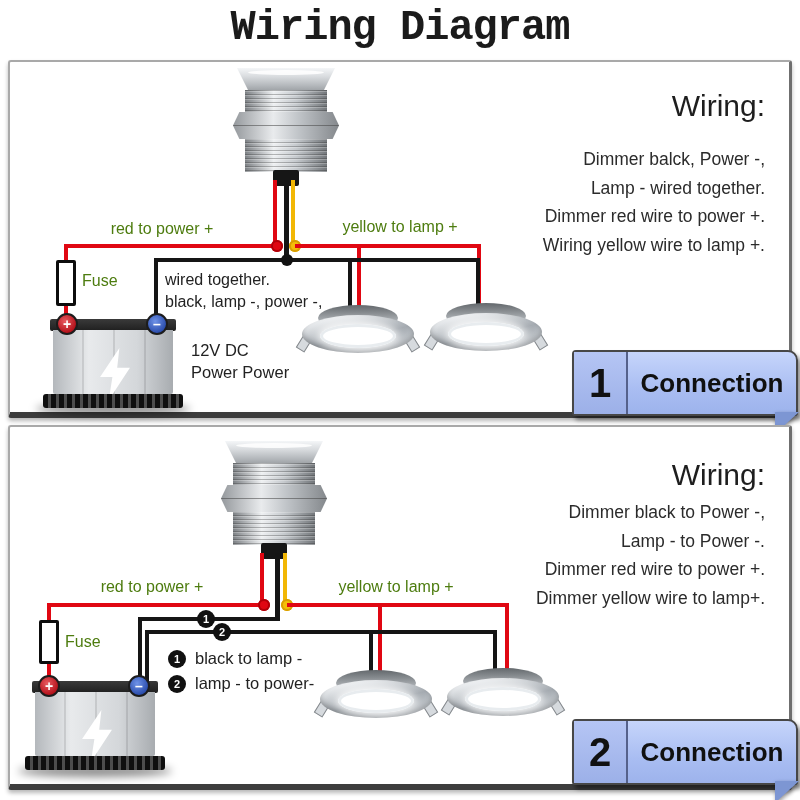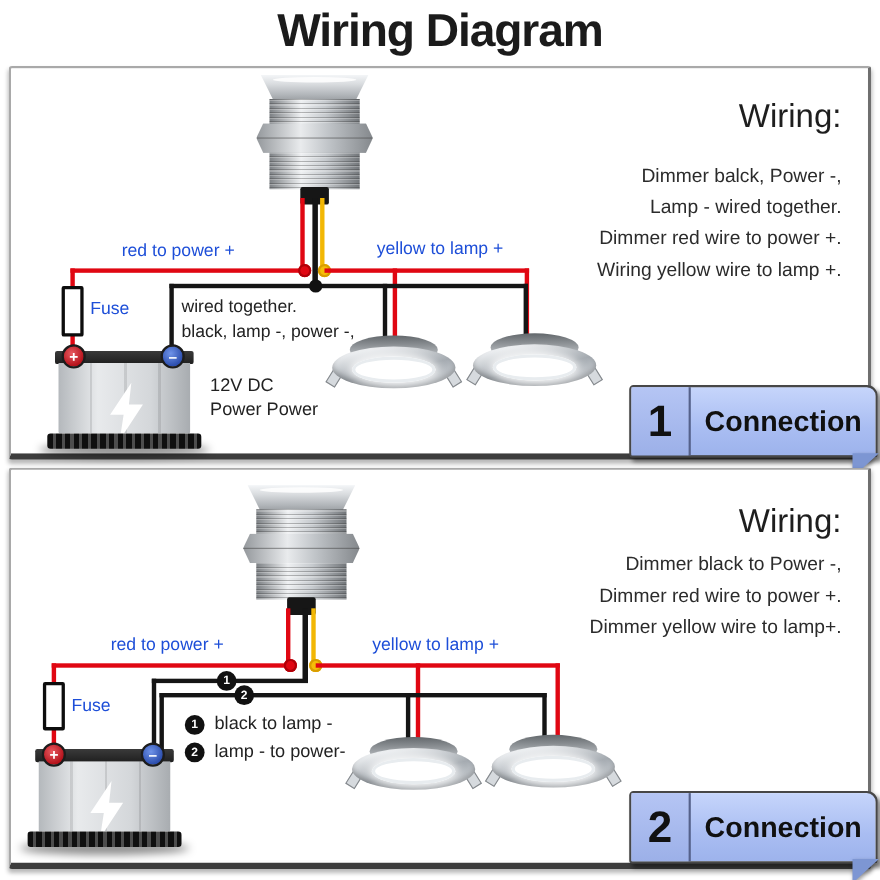--- a/index.html
+++ b/index.html
@@ -1,21 +1,21 @@
 <!DOCTYPE html>
 <html><head>
 <meta charset="utf-8">
 <style>
   * { margin:0; padding:0; box-sizing:border-box; }
   html,body { width:800px; height:800px; background:#ffffff; overflow:hidden;
     font-family:"Liberation Sans", sans-serif; }
   .page { position:relative; width:800px; height:800px; background:#fff; }
 
   .main-title { position:absolute; top:0; left:0; width:100%; height:56px;
-    text-align:center; font-family:Liberation Sans, sans-serif; font-weight:700;
+    text-align:center; font-family:Liberation Mono, monospace; font-weight:700;
     font-size:42px; letter-spacing:-1px; color:#1b1b1b; line-height:56px; }
 
   .panel { position:absolute; left:8px; width:784px; background:#ffffff;
     border:2px solid #a9a9a9; border-right:3px solid #6f6f6f;
     border-bottom:6px solid #3d3d3d; border-radius:3px;
     box-shadow:0 3px 4px rgba(0,0,0,.28); overflow:visible; }
   .p1 { top:60px; height:358px; }
   .p2 { top:425px; height:365px; }
   .inner { position:absolute; inset:0; }
 
@@ -23,21 +23,21 @@
   .wire { position:absolute; }
   .red { background:#e00712; }
   .black { background:#151515; }
   .yellow { background:#f2b705; }
   .dot { position:absolute; width:12px; height:12px; border-radius:50%; }
   .dot.red { background:#e00712; box-shadow:inset 0 0 0 2px #b00008; }
   .dot.yellow { background:#f5bd08; box-shadow:inset 0 0 0 2px #d99e00; }
   .dot.black { background:#111; }
 
   
-  .lbl { position:absolute; font-size:16px; color:#1d4ed8; white-space:nowrap; }
+  .lbl { position:absolute; font-size:16px; color:#4d7c0f; white-space:nowrap; }
   .lbl.center { text-align:center; }
   .note { position:absolute; font-size:16px; color:#222; line-height:22px; white-space:nowrap; }
 
   
   .wiring-block { position:absolute; right:24px; text-align:right; color:#2b2b2b; }
   .wiring-title { font-size:30px; line-height:34px; color:#1e1e1e;margin-top:15px; }
   .wiring-line { font-size:17.5px; line-height:28.5px; }
 
   
   .ribbon { position:absolute; width:226px; height:66px; display:flex;
@@ -294,20 +294,21 @@
         <div class="lamp-clip clip-l"></div>
         <div class="lamp-clip clip-r"></div>
         <div class="lamp-ring"></div>
         <div class="lamp-glow"></div>
       </div>
 
       <div class="wiring-block" style="top:16px;">
         <div class="wiring-title">Wiring:</div>
         <div style="margin-top:6px;">
           <div class="wiring-line">Dimmer black to Power -,</div>
+          <div class="wiring-line">Lamp - to Power -.</div>
           <div class="wiring-line">Dimmer red wire to power +.</div>
           <div class="wiring-line">Dimmer yellow wire to lamp+.</div>
         </div>
       </div>
 
       <div class="ribbon" style="left:562px; top:292px;">
         <div class="ribbon-num">2</div>
         <div class="ribbon-label">Connection</div>
         <div class="ribbon-curl"></div>
       </div>

